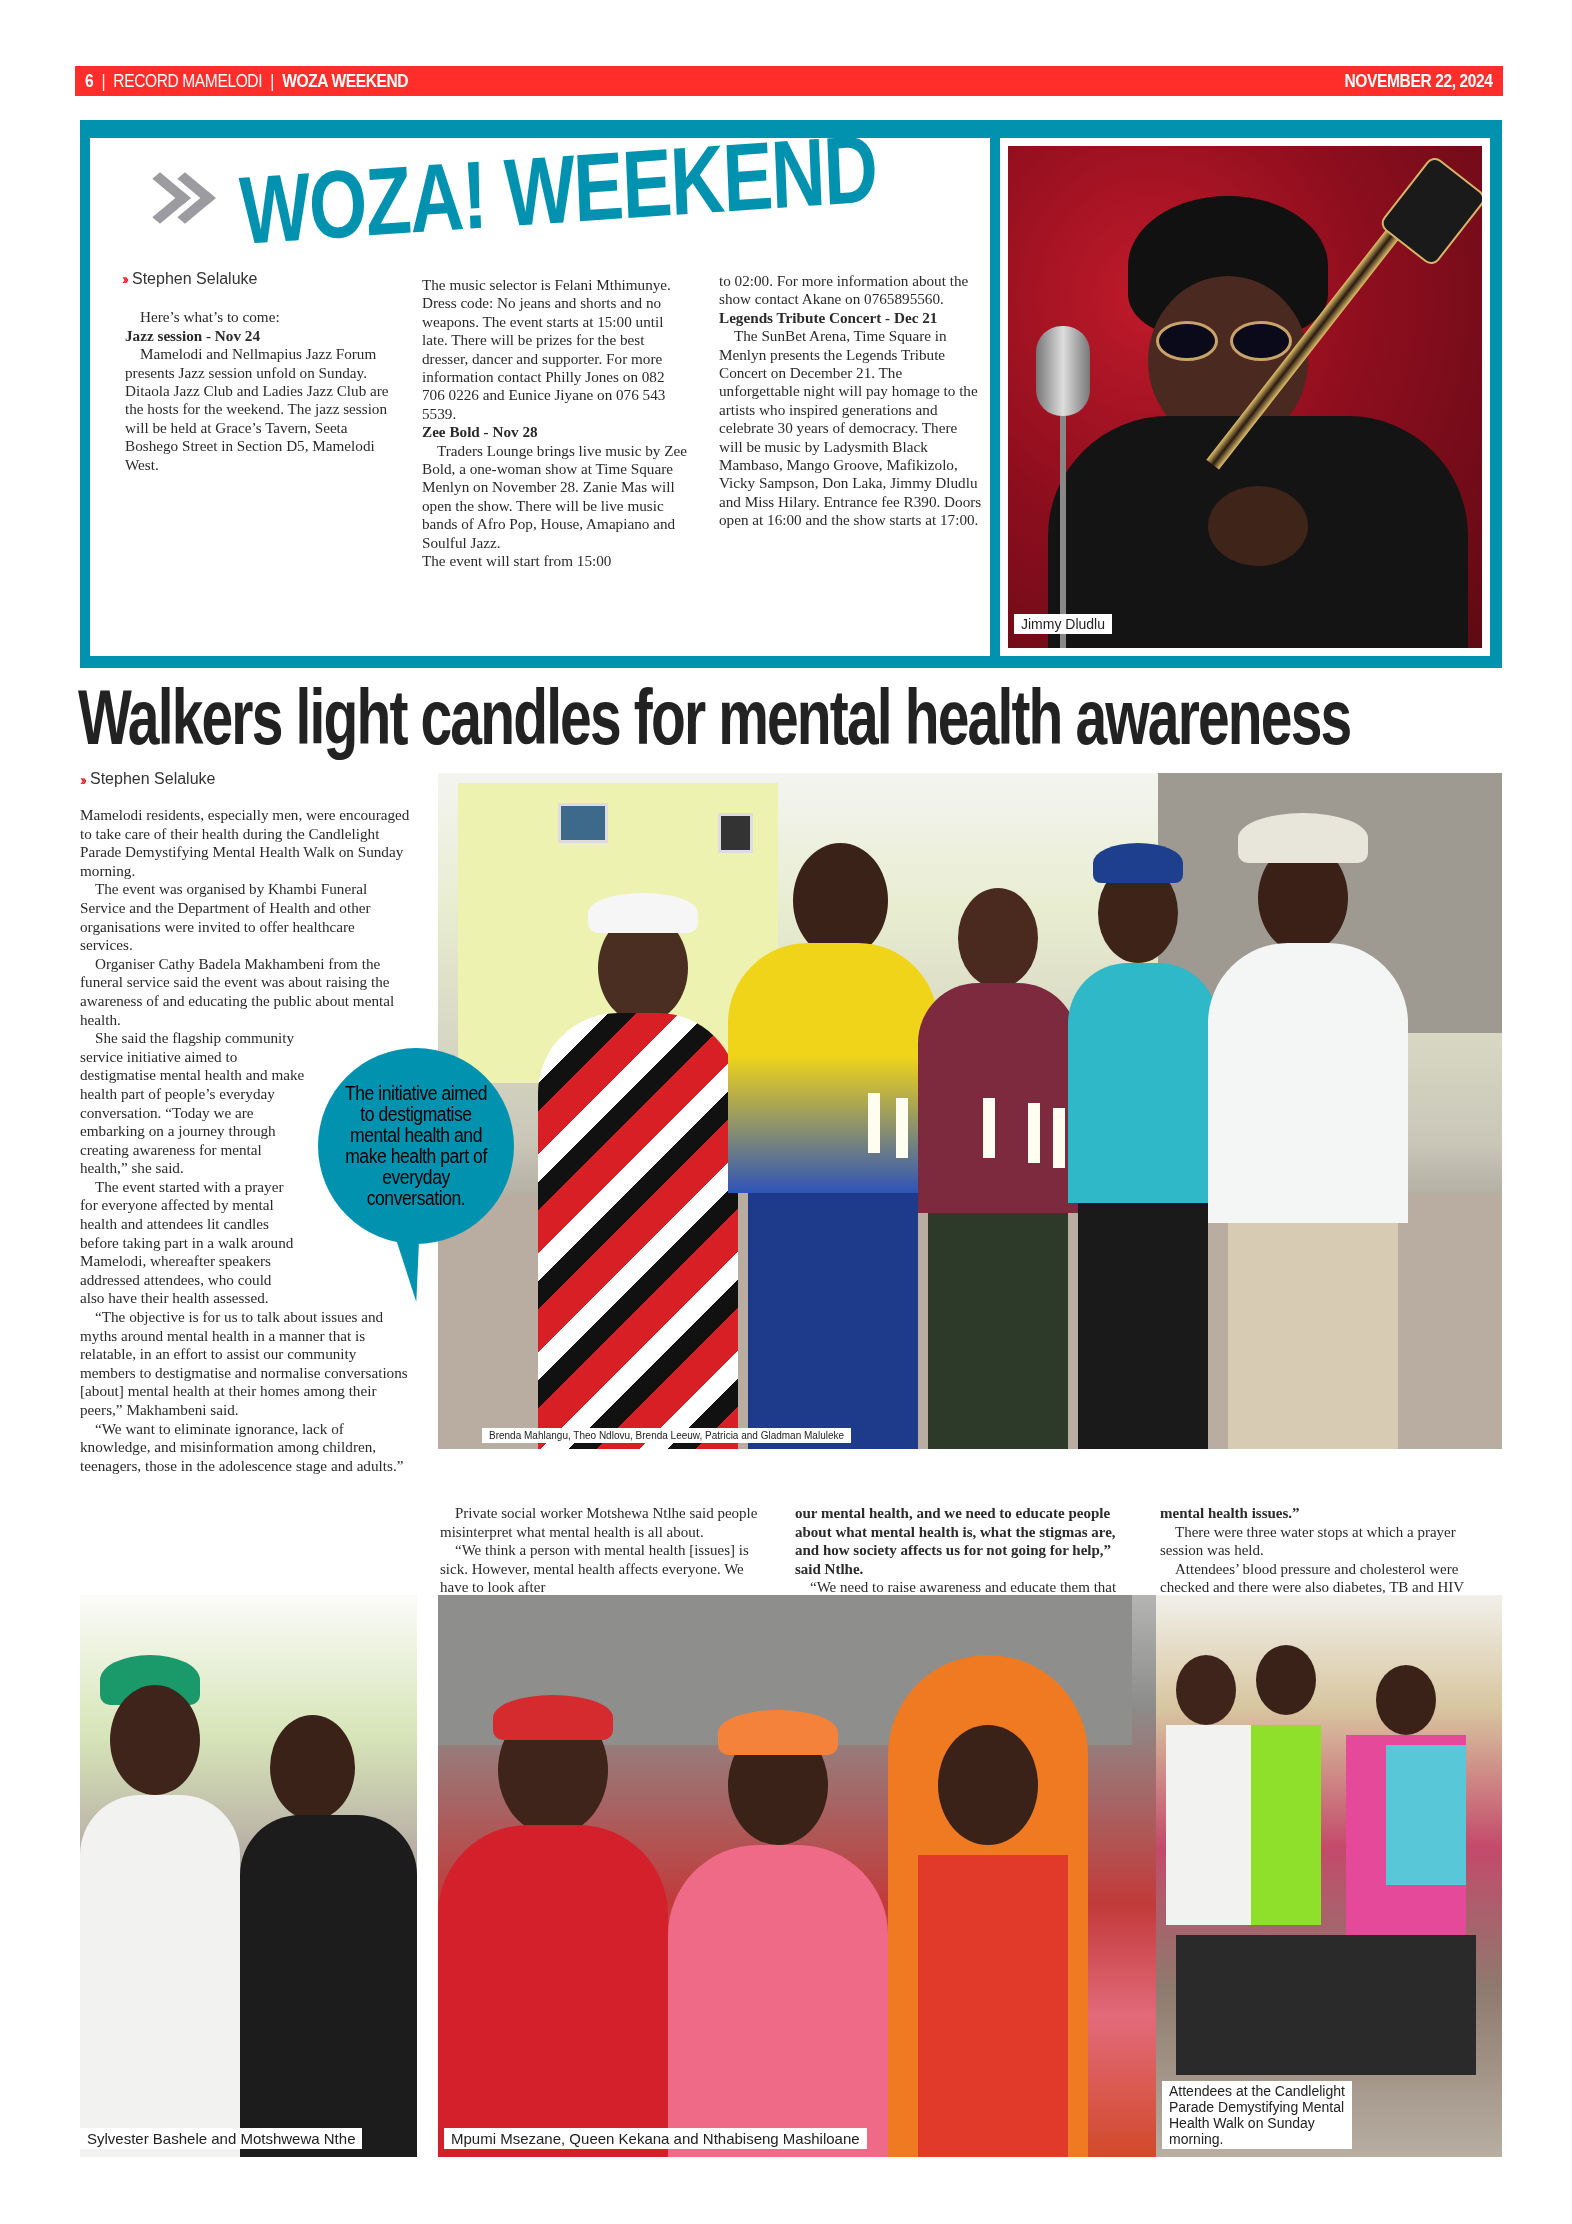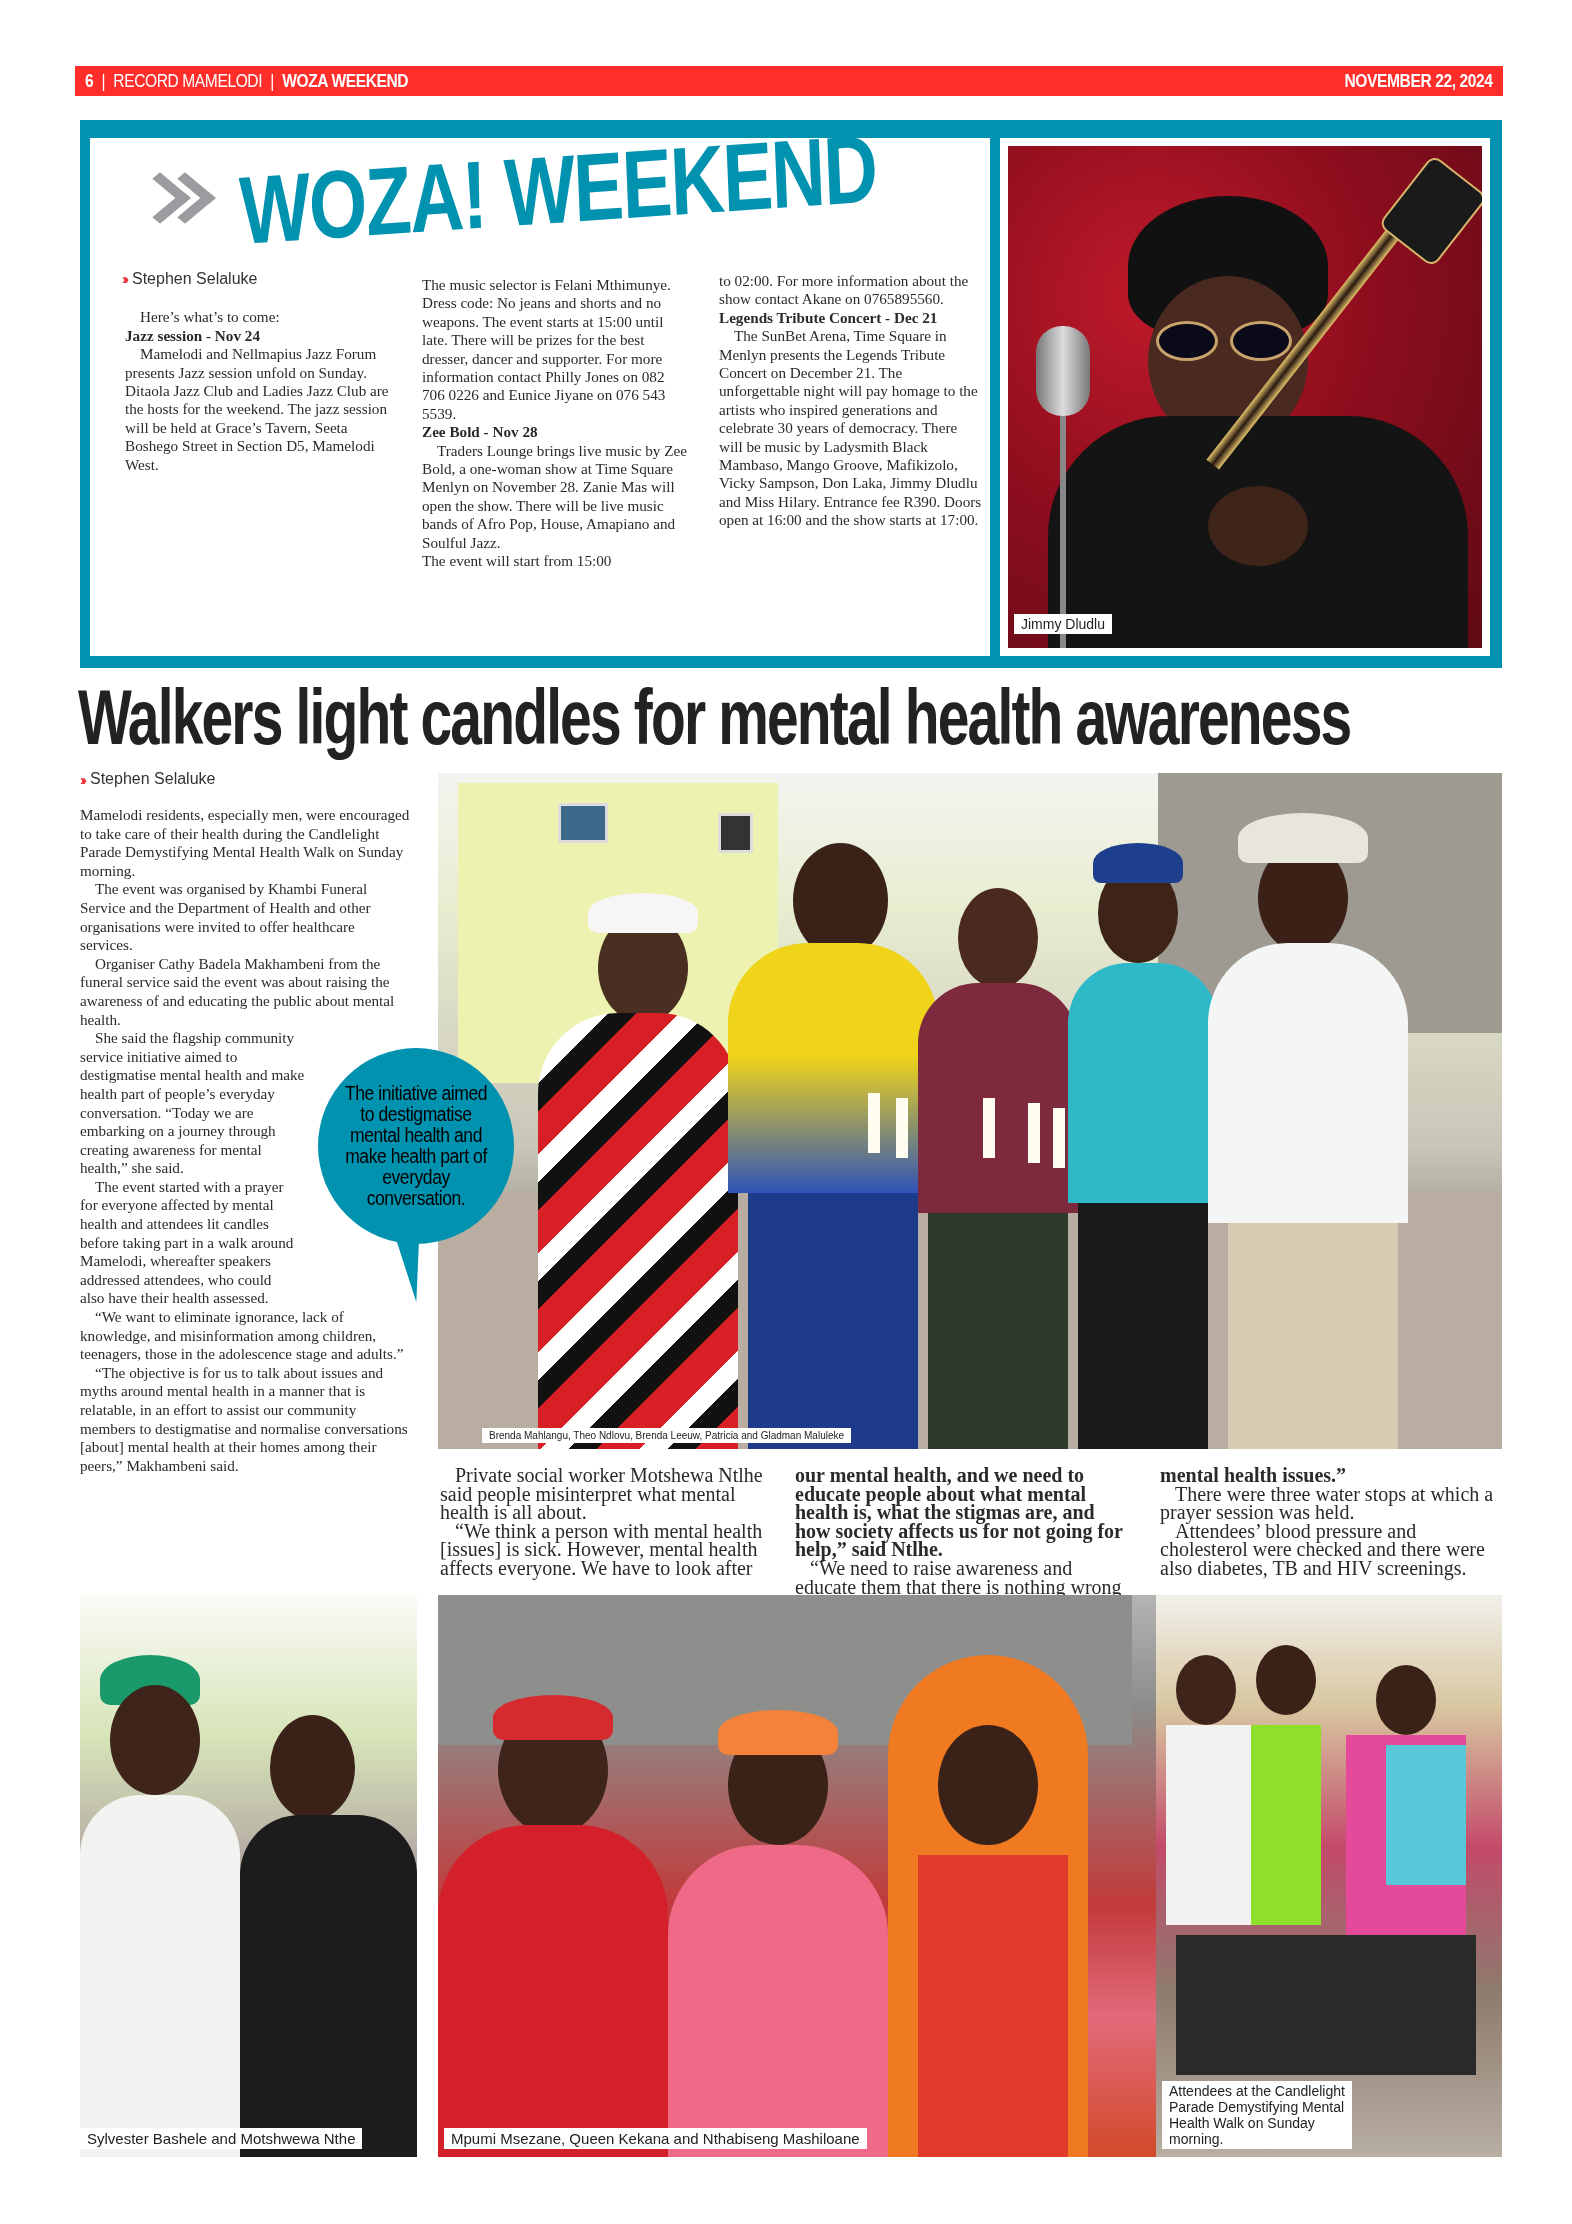--- a/index.html
+++ b/index.html
@@ -53,21 +53,21 @@
 
   .pull-quote { position: absolute; left: 318px; top: 1048px; width: 196px; height: 196px; border-radius: 50%; background: #0192b0;
                 color: #000000; font-family: "Liberation Sans", sans-serif; font-size: 19.5px; line-height: 21px; text-align: center;
                 display: flex; align-items: center; justify-content: center; padding: 12px; letter-spacing: -0.5px; }
   .pull-quote span { transform: scaleX(0.9); display: block; }
   .pull-tail { position: absolute; left: 400px; top: 1230px; width: 0; height: 0; border-left: 10px solid transparent; border-right: 16px solid transparent; border-top: 72px solid #0192b0; transform: rotate(-10deg); }
 
   .main-photo { position: absolute; left: 438px; top: 773px; width: 1064px; height: 676px; overflow: hidden;
      background: linear-gradient(180deg, #f4f4f0 0%, #e8edd0 20%, #c9c6b8 55%, #8e8a82 75%, #b7aea4 100%); }
 
-  .col-bottom { position: absolute; top: 1466px; width: 335px; font-size: 20px; line-height: 18.6px; color: #2a2a2a; }
+  .col-bottom { position: absolute; top: 1504px; width: 335px; font-size: 15px; line-height: 18.6px; color: #2a2a2a; }
   .col-bottom p { text-indent: 15px; }
   .col-bottom p.noindent { text-indent: 0; font-weight: bold; }
 
   .photo { position: absolute; overflow: hidden; }
   .ph1 { left: 80px; top: 1595px; width: 337px; height: 562px; background: linear-gradient(180deg, #fbfbf8 0%, #d7e5b8 25%, #b8b0a6 45%, #6e6a66 70%, #a89a8c 100%); }
   .ph2 { left: 438px; top: 1595px; width: 758px; height: 562px; background: linear-gradient(180deg, #b4b4b2 0%, #8c8c8a 20%, #c23a3a 55%, #e26a7a 75%, #d24a2a 100%); }
   .ph3 { left: 1156px; top: 1595px; width: 346px; height: 562px; background: linear-gradient(180deg, #f1f0ea 0%, #d8c6a0 20%, #c34a6a 45%, #8e7a6e 70%, #b8aea2 100%); }
 
   .shape { position: absolute; border-radius: 50%; }
   .rect { position: absolute; }
@@ -150,22 +150,22 @@
   <span class="arrows">››</span>
   <span>Stephen Selaluke</span>
 </div>
 
 <div class="col-left">
   <p class="noindent">Mamelodi residents, especially men, were encouraged to take care of their health during the Candlelight Parade Demystifying Mental Health Walk on Sunday morning.</p>
   <p>The event was organised by Khambi Funeral Service and the Department of Health and other organisations were invited to offer healthcare services.</p>
   <p>Organiser Cathy Badela Makhambeni from the funeral service said the event was about raising the awareness of and educating the public about mental health.</p>
   <p class="narrow" style="width:228px;">She said the flagship community service initiative aimed to destigmatise mental health and make health part of people’s everyday conversation. “Today we are embarking on a journey through creating awareness for mental health,” she said.</p>
   <p style="width:215px;">The event started with a prayer for everyone affected by mental health and attendees lit candles before taking part in a walk around Mamelodi, whereafter speakers addressed attendees, who could also have their health assessed.</p>
+  <p>“The objective is for us to talk about issues and myths around mental health in a manner that is relatable, in an effort to assist our community members to destigmatise and normalise conversations [about] mental health at their homes among their peers,” Makhambeni said.</p>
   <p>“We want to eliminate ignorance, lack of knowledge, and misinformation among children, teenagers, those in the adolescence stage and adults.”</p>
-  <p>“The objective is for us to talk about issues and myths around mental health in a manner that is relatable, in an effort to assist our community members to destigmatise and normalise conversations [about] mental health at their homes among their peers,” Makhambeni said.</p>
 </div>
 
 <div class="main-photo">
 
   <div class="rect" style="left:20px;top:10px;width:320px;height:300px;background:#eef2b0;"></div>
   <div class="rect" style="left:120px;top:30px;width:50px;height:40px;background:#3d6a8a;border:3px solid #ddd;"></div>
   <div class="rect" style="left:280px;top:40px;width:35px;height:40px;background:#333;border:3px solid #ddd;"></div>
 
   <div class="rect" style="left:720px;top:0;width:344px;height:260px;background:#9e9a92;"></div>
 

